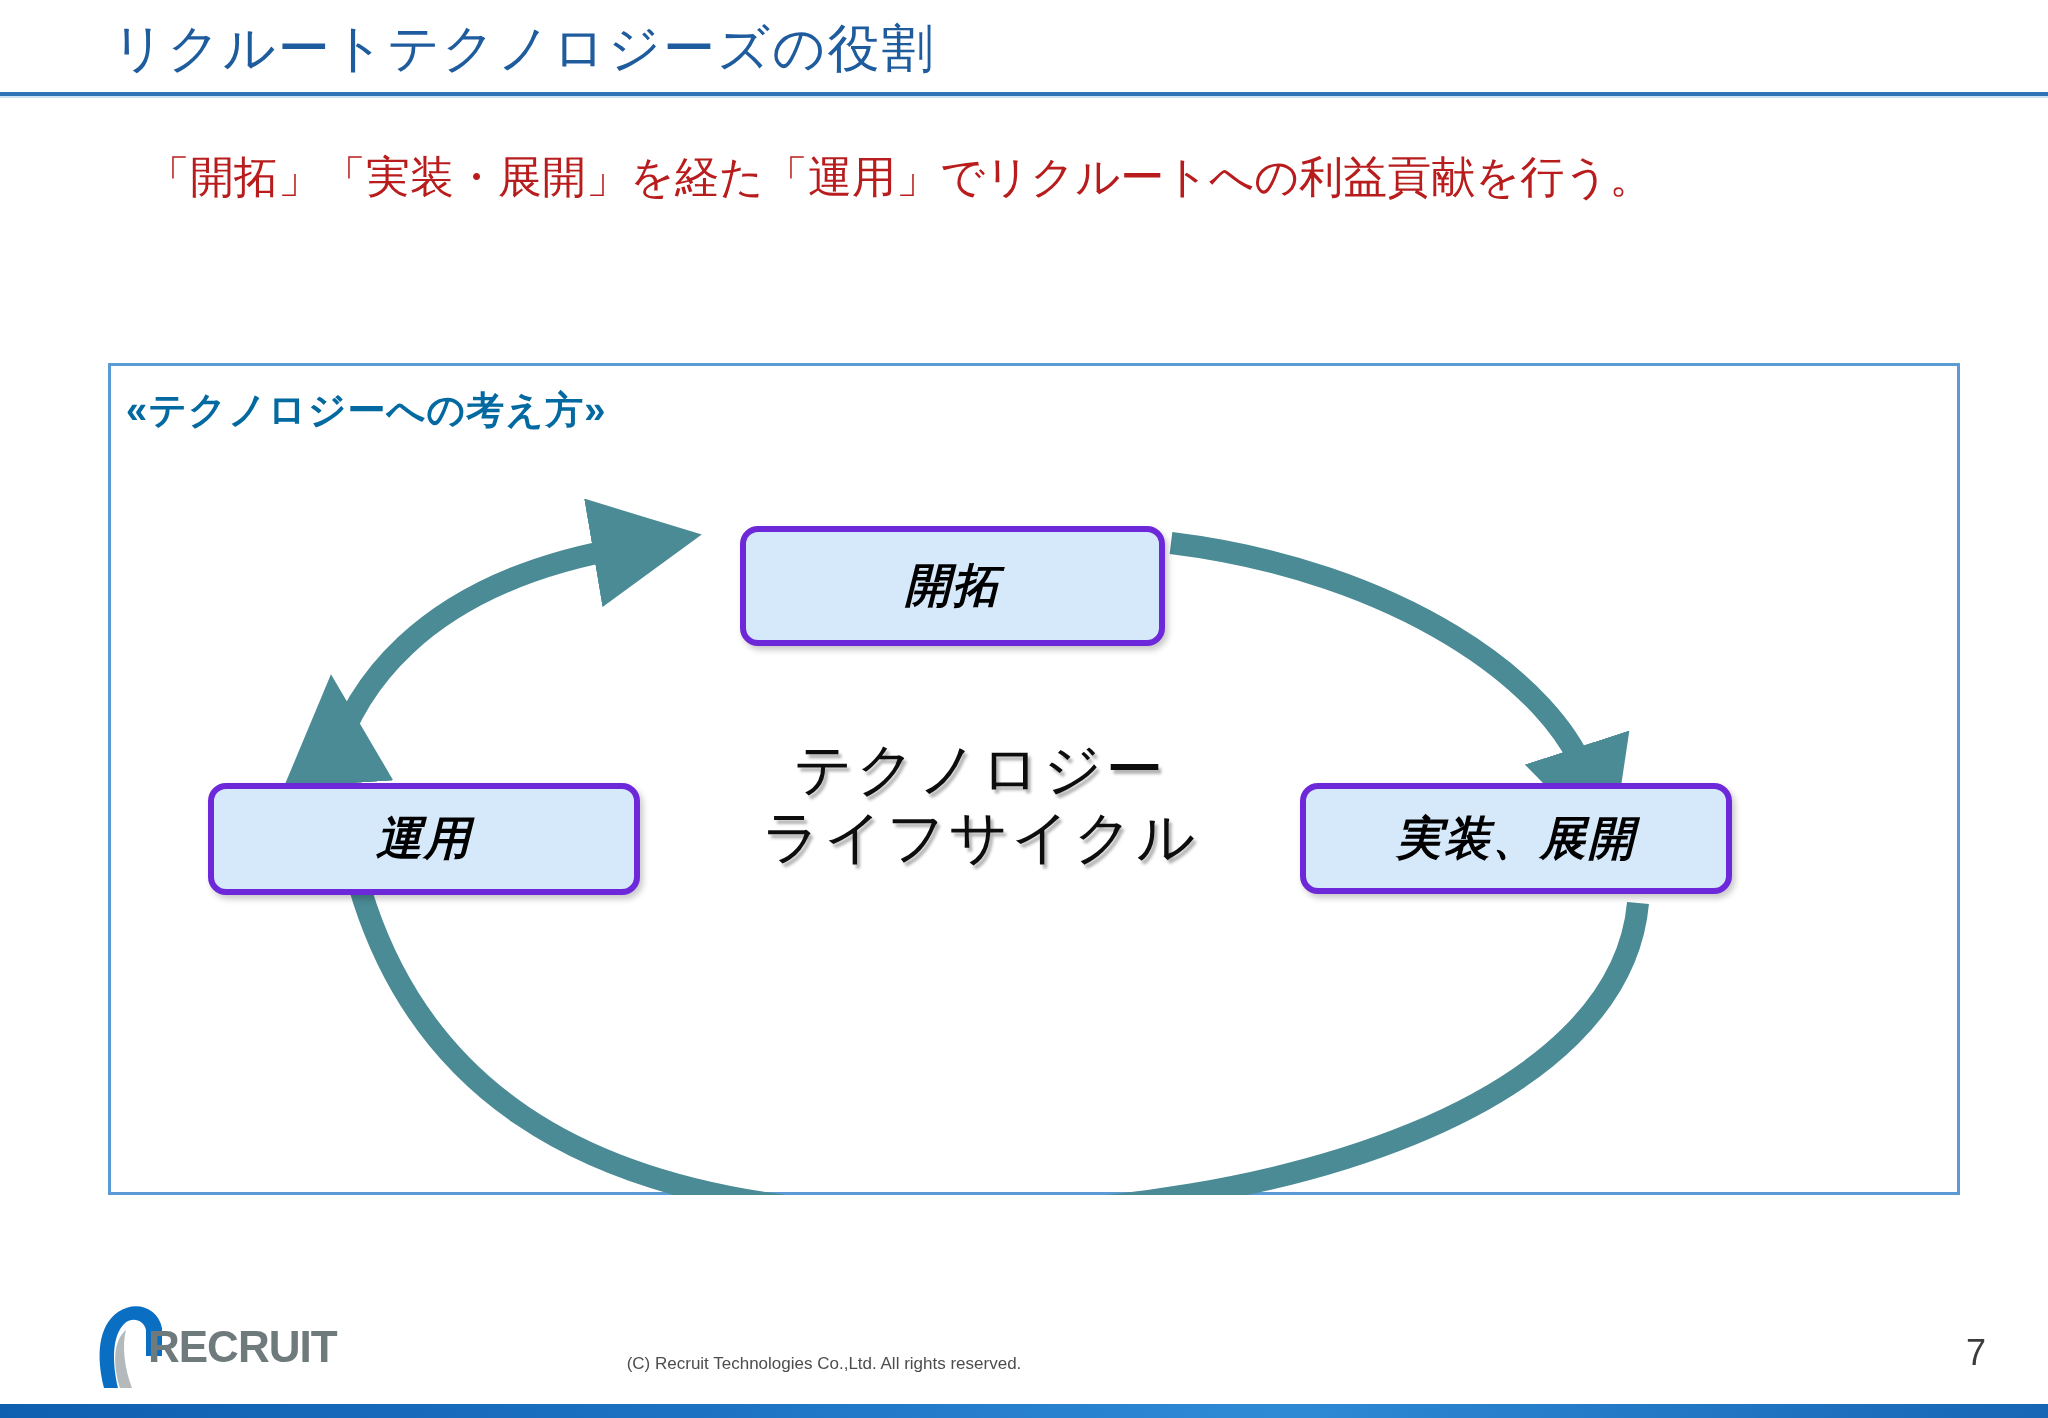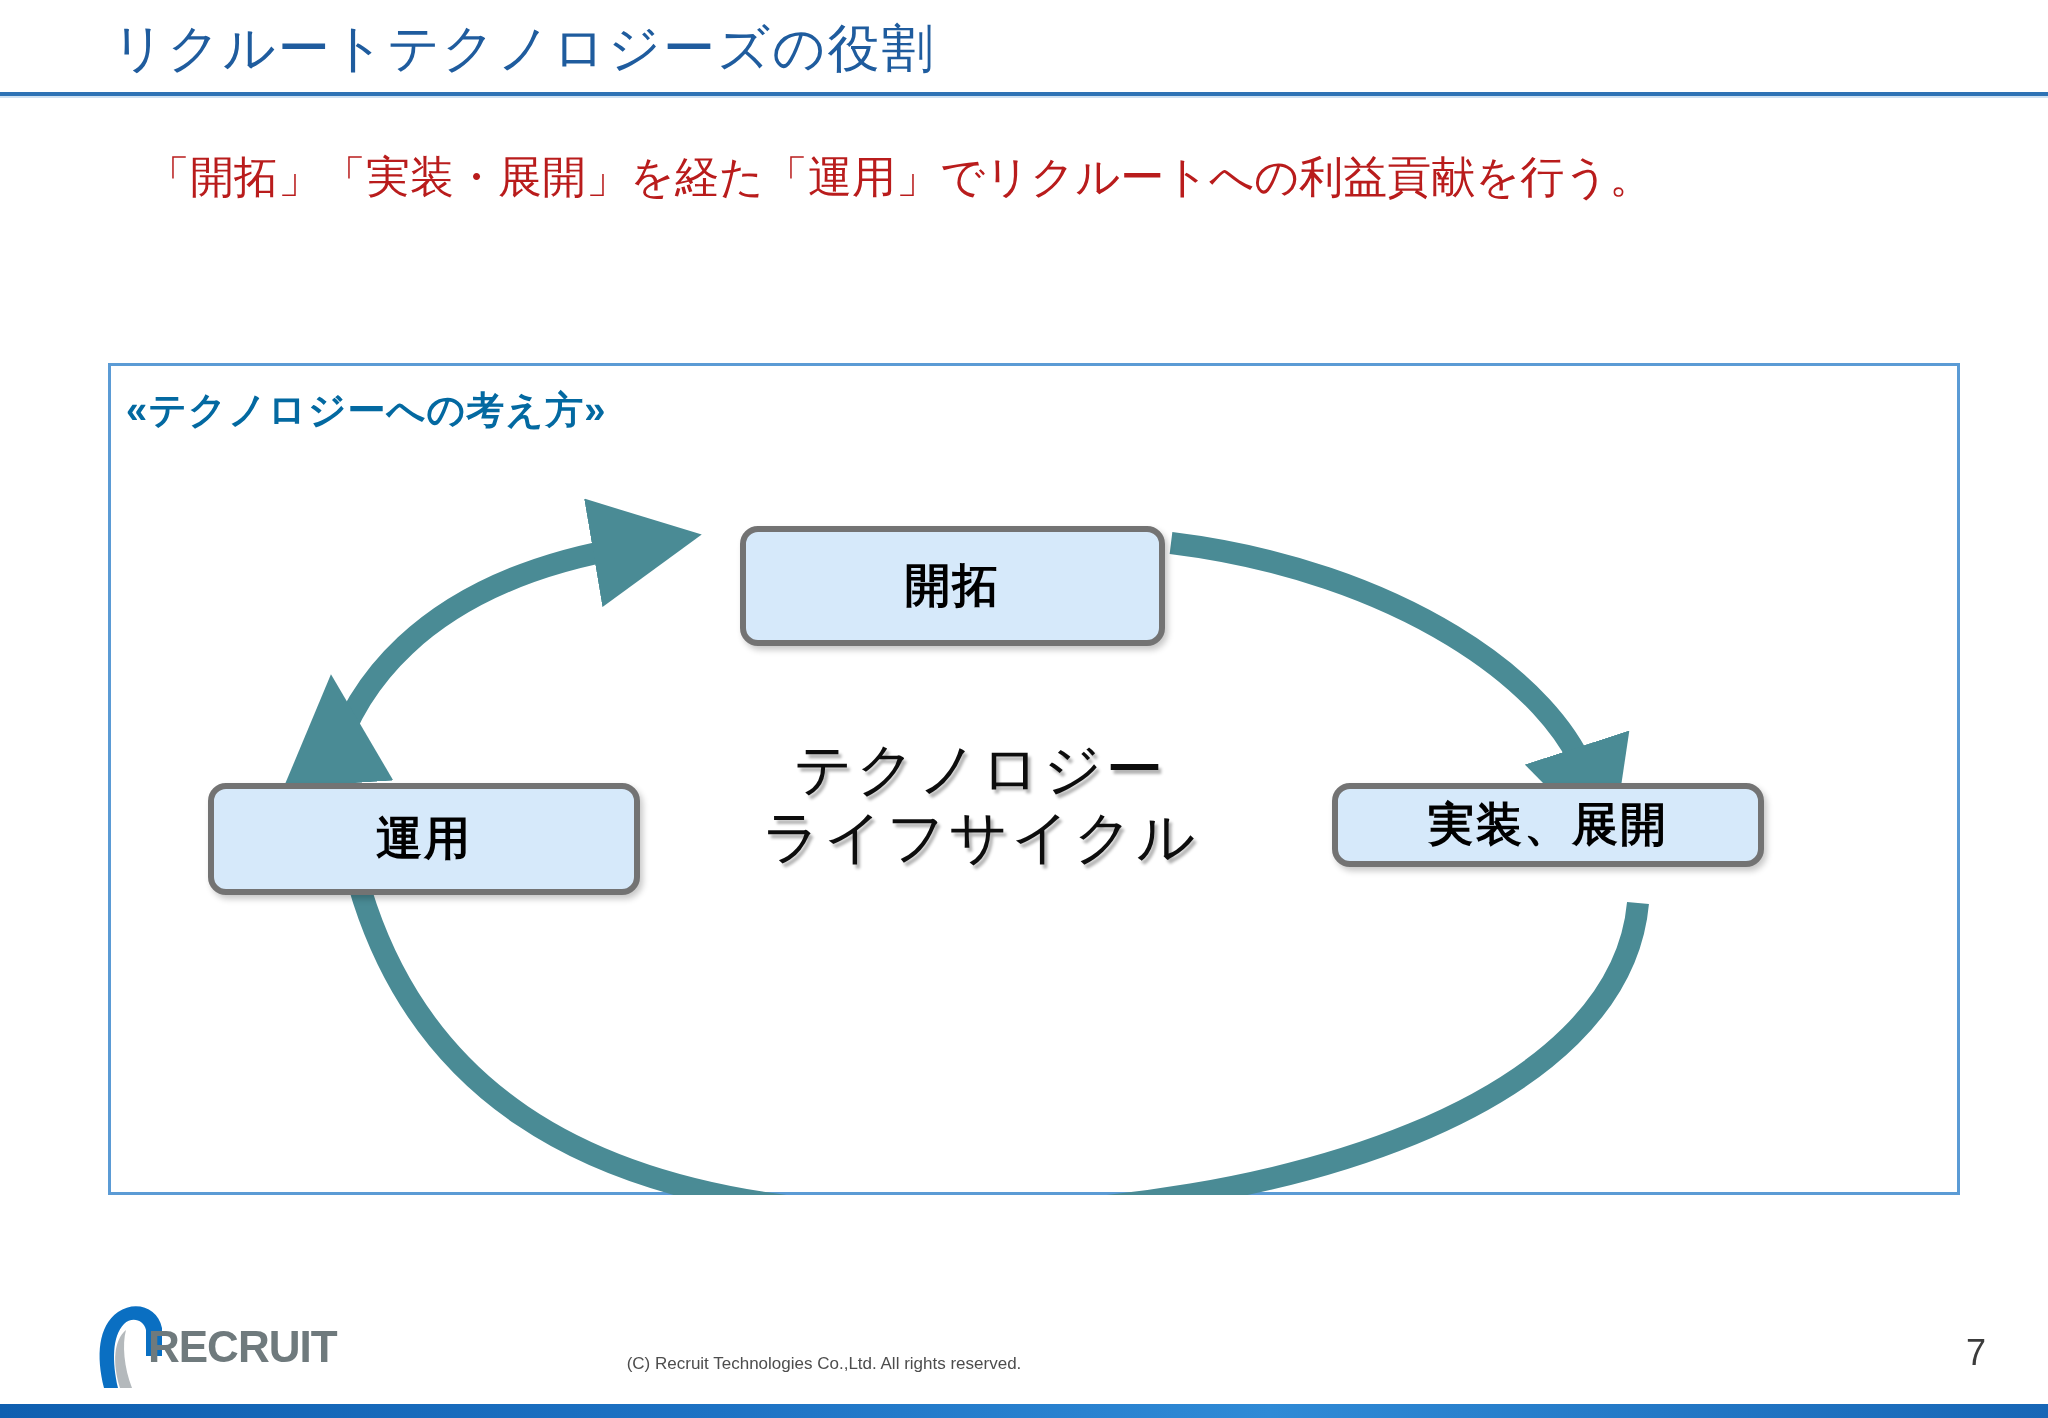--- a/index.html
+++ b/index.html
@@ -39,29 +39,30 @@
     white-space:nowrap;
   }
   
   #cycle{
     position:absolute;left:108px;top:363px;width:1852px;height:832px;
   }
   
   .node{
     position:absolute;box-sizing:border-box;
     background:#d6e9fa;
-    border:6px solid #737373;
+    border:6px solid #6d28d9;
     border-radius:18px;
     display:flex;align-items:center;justify-content:center;
     font-size:46px;font-weight:bold;color:#000;
     letter-spacing:2px;
     box-shadow:3px 4px 6px rgba(0,0,0,0.22);
+    font-style:italic;
   }
   #node-kaitaku{left:740px;top:526px;width:425px;height:120px;}
-  #node-jisso{left:1300px;top:783px;width:432px;height:84px;margin-left:32px;}
+  #node-jisso{left:1300px;top:783px;width:432px;height:111px;}
   #node-unyo{left:208px;top:783px;width:432px;height:112px;}
   
   #cycle-center-label{
     position:absolute;left:700px;top:735px;width:560px;
     text-align:center;font-size:58px;font-weight:normal;color:#0d0d0d;
     line-height:1.18;letter-spacing:3px;
     text-shadow:3px 4px 3px rgba(0,0,0,0.30);
   }
   
   #footer-copyright{

